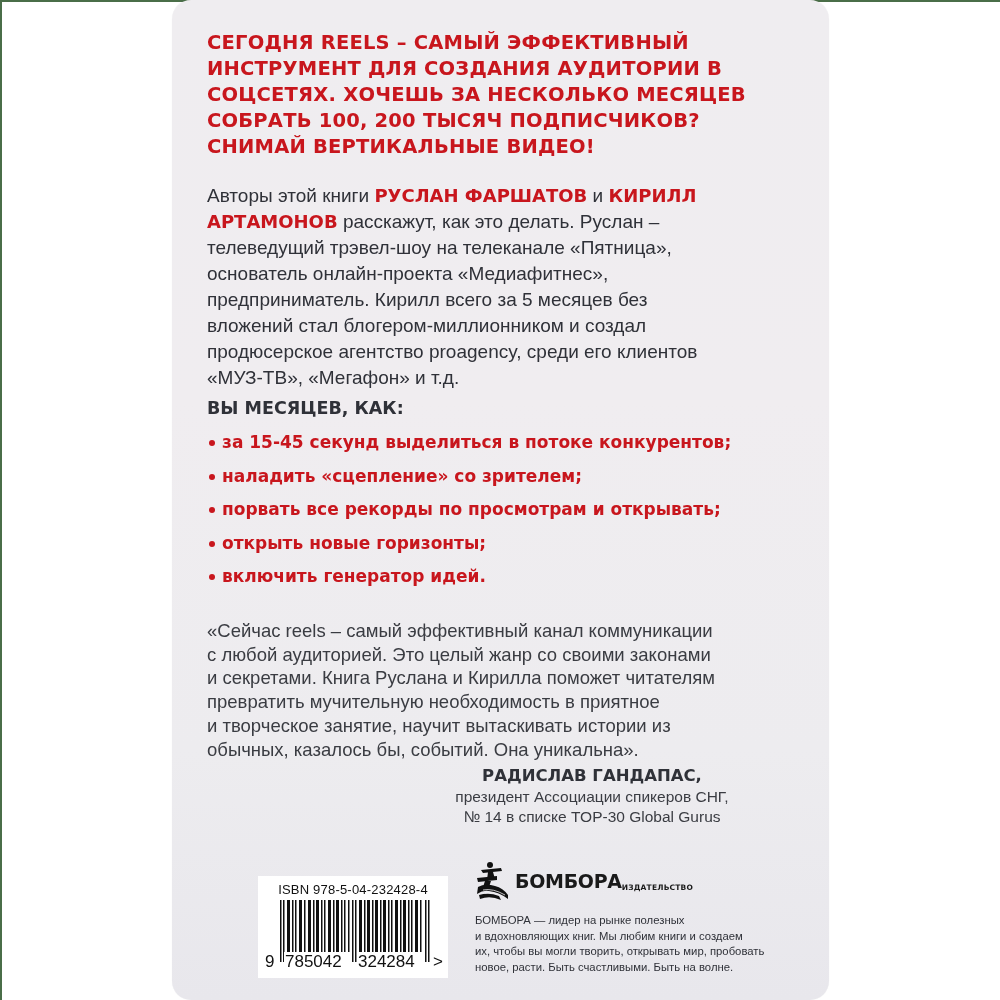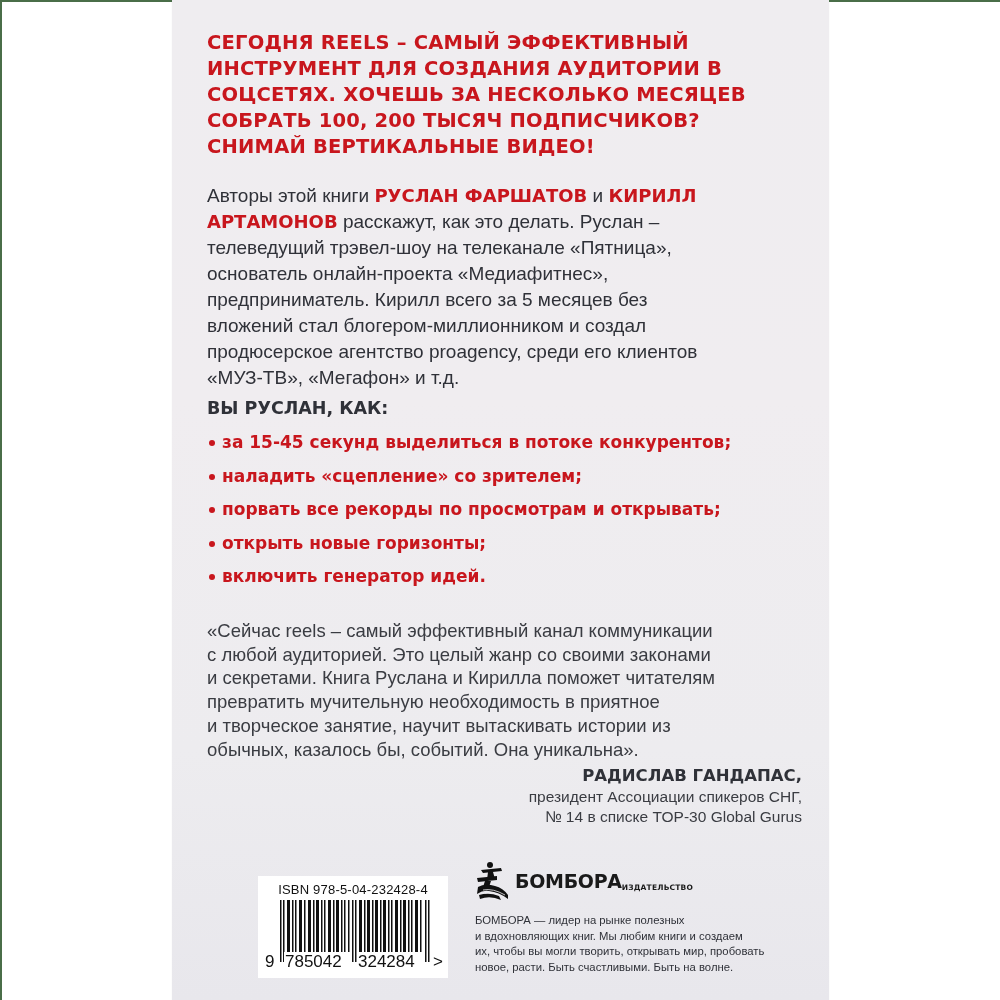--- a/index.html
+++ b/index.html
@@ -18,20 +18,21 @@
       position: absolute; left: 0; top: 0;
       width: 2px; height: 1000px;
       background: #4a6e48;
     }
     .cover {
       position: absolute;
       left: 172px; top: 0;
       width: 657px; height: 1000px;
       background: linear-gradient(180deg, #efedf0 0%, #f0edf0 40%, #edecef 75%, #e8e7ec 100%);
       box-shadow: 0 0 1px rgba(0,0,0,0.08);
+      border-radius: 19px;
     }
     .content {
       position: absolute;
       left: 35px; top: 0;
       width: 590px;
     }
     .headline {
       position: absolute;
       top: 30px; left: 0;
       width: 590px;
@@ -105,21 +106,21 @@
       line-height: 23.7px;
       color: #3a3c42;
       margin-top: 12px;
     }
     .quote .line { display: block; white-space: nowrap; }
 
     .attribution {
       position: absolute;
       top: 765px; right: -5px;
       width: 420px;
-      text-align: right;
+      text-align: center;
     }
     .attr-name {
       font-family: "DejaVu Sans", sans-serif;
       font-weight: bold;
       font-size: 16.5px;
       color: #2f3138;
       line-height: 22px;
       white-space: nowrap;
     }
     .attr-role {
@@ -219,21 +220,21 @@
       <span class="line"><span>Авторы этой книги </span><span class="red-bold">РУСЛАН ФАРШАТОВ</span><span> и </span><span class="red-bold">КИРИЛЛ</span></span>
       <span class="line"><span class="red-bold">АРТАМОНОВ</span><span> расскажут, как это делать. Руслан –</span></span>
       <span class="line">телеведущий трэвел-шоу на телеканале «Пятница»,</span>
       <span class="line">основатель онлайн-проекта «Медиафитнес»,</span>
       <span class="line">предприниматель. Кирилл всего за 5 месяцев без</span>
       <span class="line">вложений стал блогером-миллионником и создал</span>
       <span class="line">продюсерское агентство proagency, среди его клиентов</span>
       <span class="line">«МУЗ-ТВ», «Мегафон» и т.д.</span>
     </div>
 
-    <div class="learn-heading">ВЫ РУСЛАН, КАК:</div>
+    <div class="learn-heading">ВЫ МЕСЯЦЕВ, КАК:</div>
     <ul class="learn-list">
       <li>
           <span class="bullet"></span>
           <span>за 15-45 секунд выделиться в потоке конкурентов;</span>
         </li>
       <li>
           <span class="bullet"></span>
           <span>наладить «сцепление» со зрителем;</span>
         </li>
       <li>

